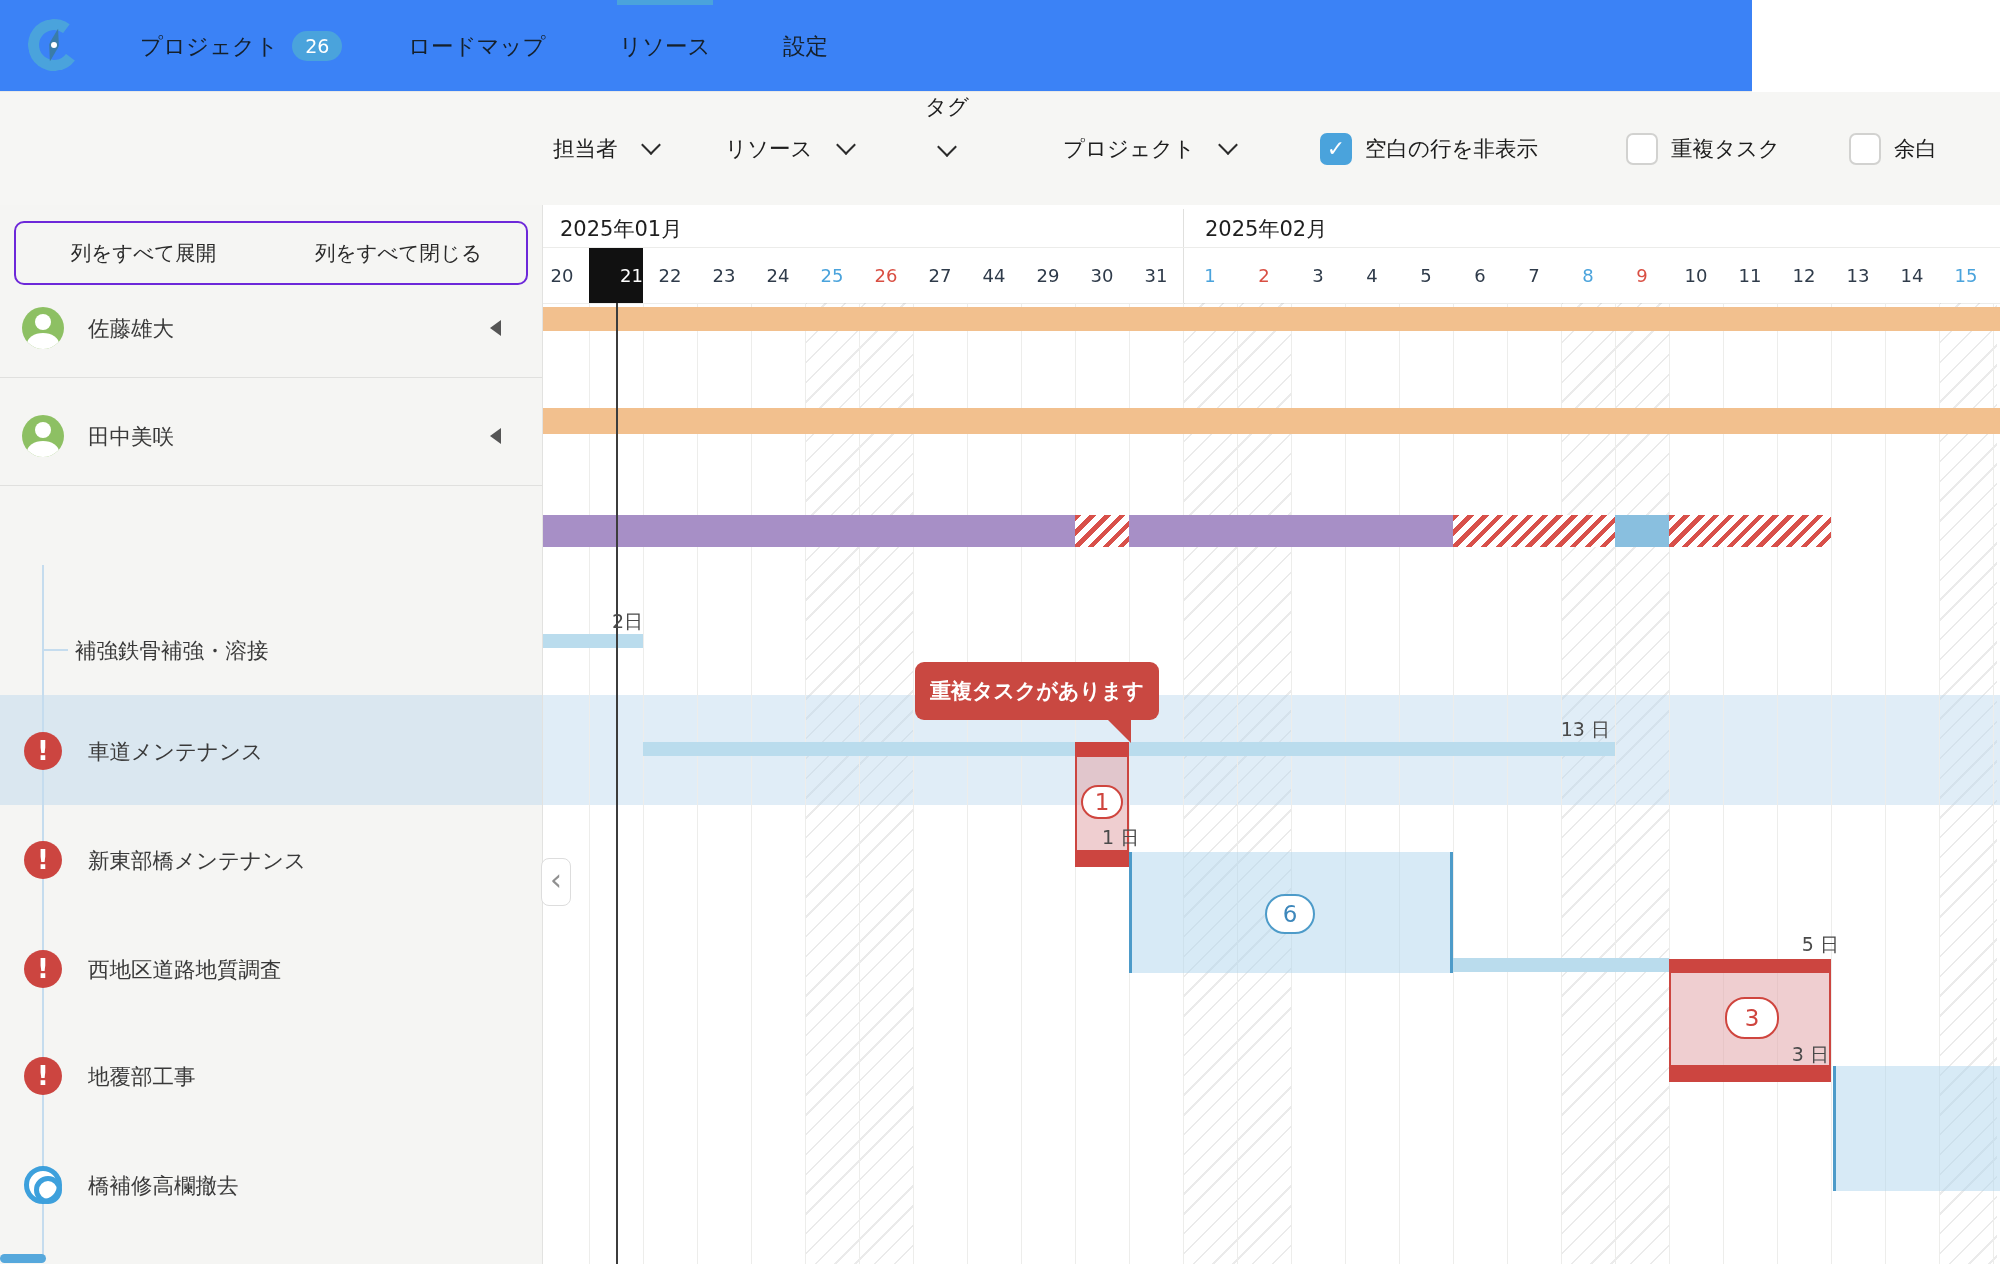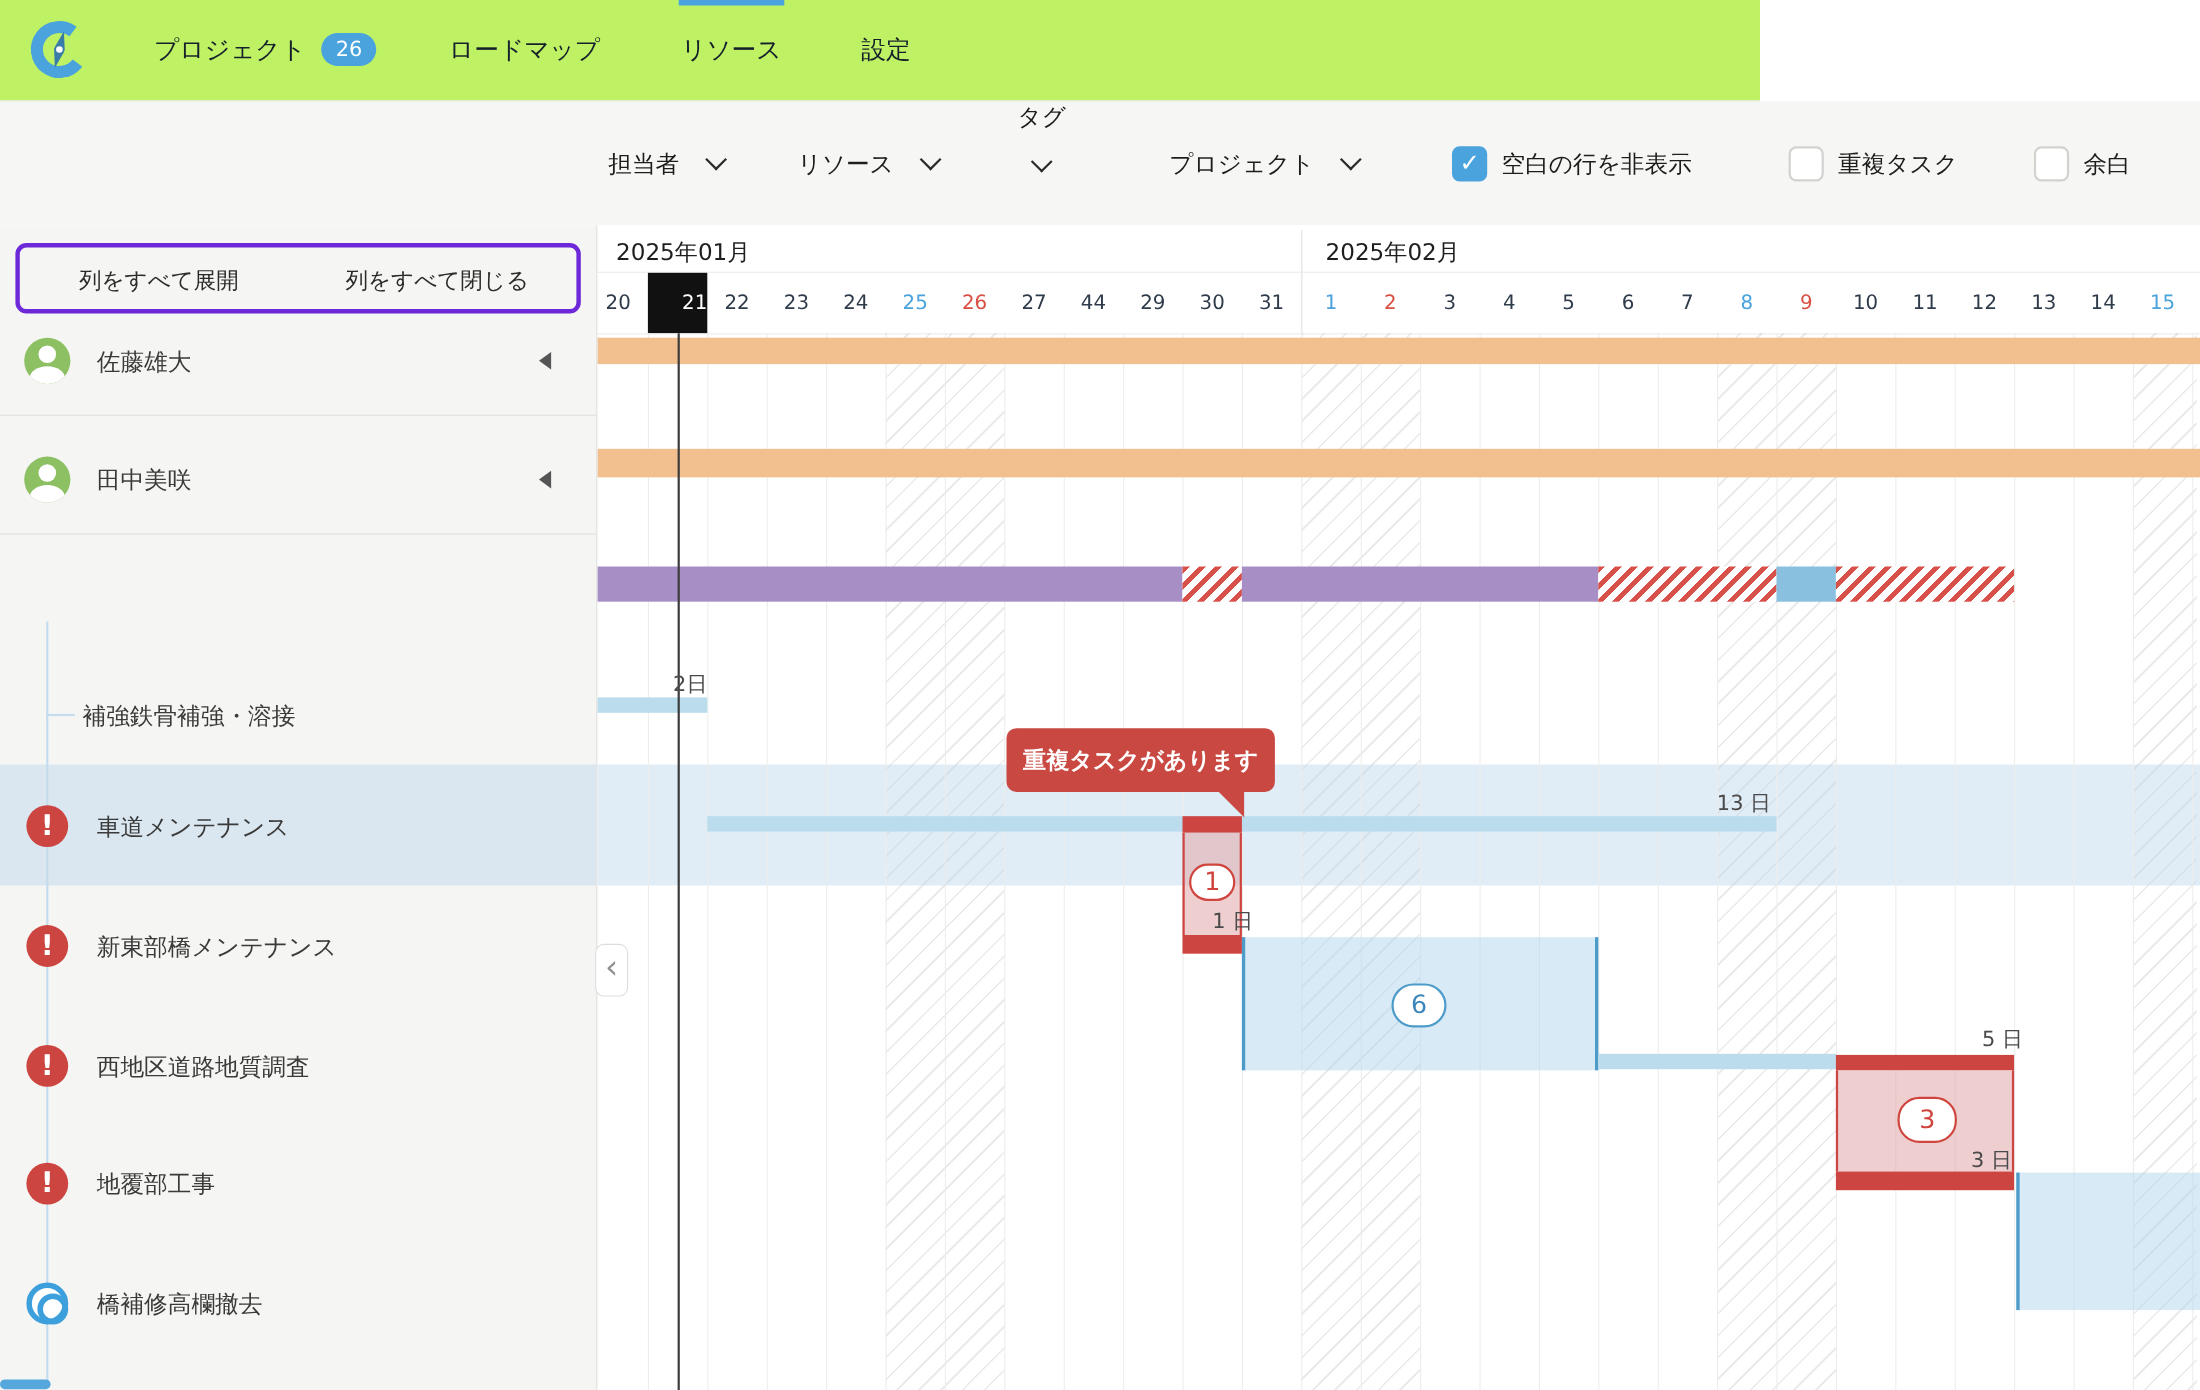--- a/index.html
+++ b/index.html
@@ -1,40 +1,40 @@
 <!DOCTYPE html>
 <html><head>
 <meta charset="utf-8">
 <style>
   * { margin:0; padding:0; box-sizing:border-box; }
   html,body { width:2000px; height:1264px; }
   body { font-family:"DejaVu Sans","Liberation Sans",sans-serif; background:#fff; color:#2b2b2b; position:relative; overflow:hidden; }
 
   
-  .nav { position:absolute; left:0; top:0; width:1600px; height:92px; background:#bef264; border-bottom:1px solid #e9e9e7; z-index:30; }
+  .nav { position:absolute; left:0; top:0; width:1752px; height:92px; background:#3b82f6; border-bottom:1px solid #e9e9e7; z-index:30; }
   .nav-indicator { position:absolute; top:0; height:5px; background:#4aa3dc; }
   .logo { position:absolute; left:26px; top:17px; width:56px; height:56px; }
   .logo-c { position:absolute; left:2px; top:2px; width:52px; height:52px; border-radius:50%; border:11px solid #4aa3dc; border-right-color:transparent; transform:rotate(-8deg); }
   .logo-needle { position:absolute; left:23px; top:11px; width:10px; height:34px; background:#3a7ca8; clip-path:polygon(50% 0,100% 50%,50% 100%,0 50%); transform:rotate(14deg); }
   .logo-dot { position:absolute; left:25px; top:25px; width:6px; height:6px; border-radius:50%; background:#fff; }
   .nav-tab { position:absolute; top:0; height:92px; line-height:92px; font-size:22.5px; font-weight:500; color:#15202b; white-space:nowrap; cursor:pointer; }
   .nav-badge { display:inline-block; vertical-align:middle; margin-left:14px; margin-top:-4px; background:#4aa3dc; color:#fff; font-size:19px; font-weight:500; line-height:30px; padding:0 13px; border-radius:16px; }
 
   
   .filterbar { position:absolute; left:0; top:92px; width:2000px; height:113px; background:#f6f6f4; z-index:5; }
   .dd { position:absolute; top:0; height:113px; display:flex; align-items:center; gap:26px; font-size:21.5px; color:#1d1d1d; cursor:pointer; }
   .chev { width:14px; height:14px; border-right:2.6px solid #2b2b2b; border-bottom:2.6px solid #2b2b2b; transform:rotate(45deg); margin-top:-7px; }
   .cb-group { position:absolute; top:0; height:113px; display:flex; align-items:center; gap:13px; font-size:21.5px; color:#1d1d1d; cursor:pointer; }
   .cb { width:32px; height:32px; border-radius:7px; background:#fff; border:2px solid #d2d2d0; display:flex; align-items:center; justify-content:center; }
   .cb.checked { background:#4aa3dc; border-color:#4aa3dc; color:#fff; font-size:22px; font-weight:bold; }
 
   
   .sidebar { position:absolute; left:0; top:205px; width:543px; height:1059px; background:#f5f5f3; border-right:1px solid #e2e2e0; z-index:10; overflow:hidden; }
   .sb-band { position:absolute; left:0; top:490px; width:543px; height:110px; background:rgba(186,214,238,0.45); }
-  .sb-buttons { position:absolute; left:14px; top:16px; width:514px; height:64px; border:4px solid #6d28d9; border-radius:10px; display:flex; }
+  .sb-buttons { position:absolute; left:14px; top:16px; width:514px; height:64px; border:2px solid #6d28d9; border-radius:10px; display:flex; }
   .sb-btn { flex:1; text-align:center; line-height:60px; font-size:20.5px; color:#2b2b2b; cursor:pointer; }
   .srow { position:absolute; left:0; width:543px; height:86px; display:flex; align-items:center; }
   .avatar { position:absolute; left:22px; width:42px; height:42px; border-radius:50%; background:#8dc063; overflow:hidden; }
   .avatar .head { position:absolute; left:13px; top:7px; width:16px; height:16px; border-radius:50%; background:#fff; }
   .avatar .body { position:absolute; left:5px; top:26px; width:32px; height:22px; border-radius:50%; background:#fff; }
   .icon-alert { position:absolute; left:24px; width:38px; height:38px; border-radius:50%; background:#cc4540; color:#fff; font-size:26px; font-weight:bold; text-align:center; line-height:38px; }
   .icon-target { position:absolute; left:24px; width:38px; height:38px; border-radius:50%; border:5px solid #3da0dc; background:#fff; }
   .icon-target::after { content:""; position:absolute; left:5px; top:5px; width:18px; height:18px; border-radius:50%; border:5px solid #3da0dc; }
   .srow .name { position:absolute; left:88px; font-size:21.5px; color:#3a3a3a; white-space:nowrap; }
   .srow .name.child { left:75px; }

